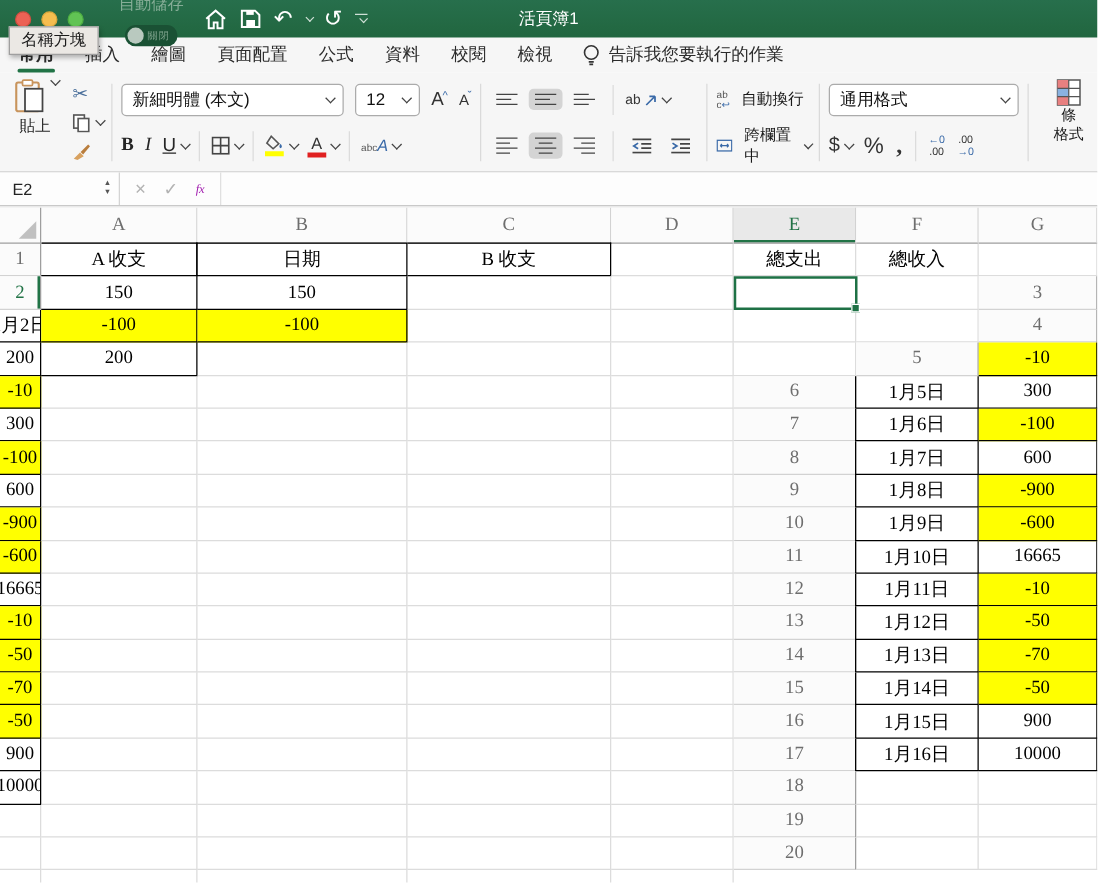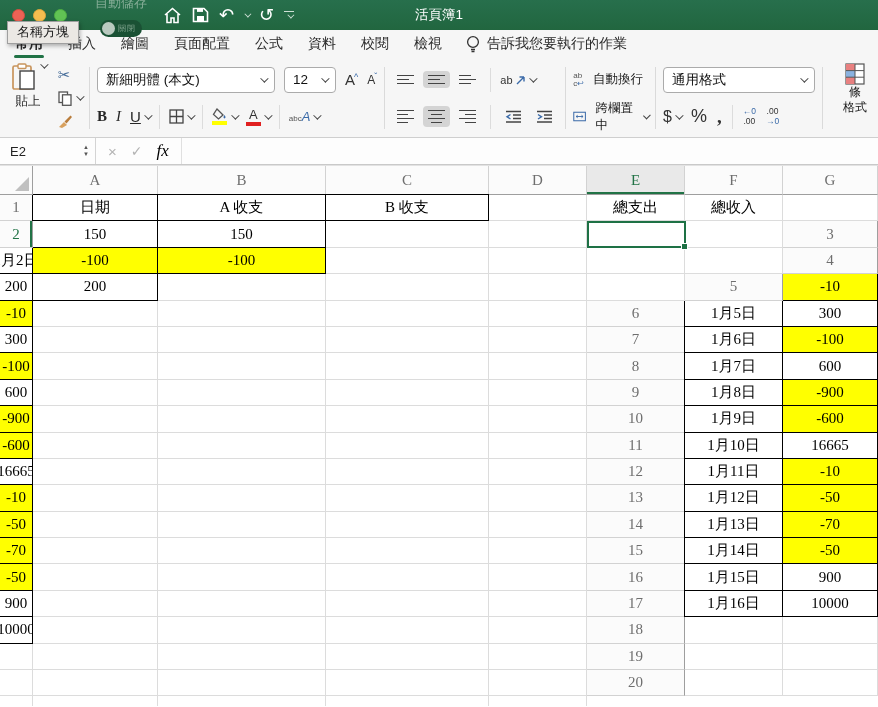--- a/index.html
+++ b/index.html
@@ -73,21 +73,21 @@
   .comma { font-size:19px; font-weight:bold; color:#333; font-family:"Liberation Serif",serif; }
   .condgrp { display:flex; flex-direction:column; align-items:center; margin-left:2px; width:46px; flex:0 0 46px; }
   .condgrp .clabel { font-size:12px; line-height:1.25; text-align:center; color:#1a1a1a; white-space:nowrap; }
   
   .fbar { height:27px; background:#fdfdfd; border-bottom:1px solid #c9c9c9; display:flex; align-items:stretch; }
   .namebox { width:96px; display:flex; align-items:center; justify-content:space-between; padding:0 6px 0 10px; border-right:1px solid #d4d4d4; font-size:13px; color:#222;text-align:right; }
   .spinner { display:flex; flex-direction:column; font-size:6px; color:#555; line-height:1.1; }
   .fbicons { display:flex; align-items:center; gap:14px; padding:0 12px; }
   .fbx { color:#b3b3b3; font-size:15px; }
   .fbcheck { color:#b3b3b3; font-size:14px; }
-  .fbfx { font-family:"Liberation Serif",serif; font-style:italic; font-size:17px; color:#000000; }
+  .fbfx { font-family:"Liberation Serif",serif; font-style:italic; font-size:10px; color:#a21caf; }
   .fbinput { flex:1; border-left:1px solid #e0e0e0; }
   
   .gridwrap { position:relative; height:541px; background:#fff; border-top:1px solid #e2e2e2; overflow:hidden; }
   .grid { display:grid; grid-template-columns:33px 125px 168px 163px 98px 98px 98px 95px; grid-template-rows:29px repeat(20,26.4px); }
   .hdr { background:#fbfbfb; font-family:"Liberation Serif","DejaVu Serif",serif; color:#6e6e6e; font-size:15px; display:flex; align-items:center; justify-content:center; }
   .colhdr { border-right:1px solid #d2d2d2; border-bottom:1px solid #9e9e9e; }
   .colhdr.sel { background:#e9e9e9; color:#217346; box-shadow:inset 0 -2px 0 #217346; }
   .rowhdr { border-right:1px solid #9e9e9e; border-bottom:1px solid #d2d2d2; }
   .rowhdr.sel { color:#217346; box-shadow:inset -2px 0 0 #217346; }
   .corner { background:#fbfbfb; border-right:1px solid #9e9e9e; border-bottom:1px solid #9e9e9e; position:relative; }
@@ -401,22 +401,22 @@
   <div class="grid">
       <div class="corner"></div>
       <div class="hdr colhdr">A</div>
       <div class="hdr colhdr">B</div>
       <div class="hdr colhdr">C</div>
       <div class="hdr colhdr">D</div>
       <div class="hdr colhdr sel">E</div>
       <div class="hdr colhdr">F</div>
       <div class="hdr colhdr">G</div>
       <div class="hdr rowhdr">1</div>
+      <div class="cell tbl top">A 收支</div>
       <div class="cell tbl top lft">日期</div>
-      <div class="cell tbl top">A 收支</div>
       <div class="cell tbl top">B 收支</div>
       <div class="cell"></div>
       <div class="cell">總支出</div>
       <div class="cell">總收入</div>
       <div class="cell"></div>
       <div class="hdr rowhdr sel">2</div>
       <div class="cell tbl">150</div>
       <div class="cell tbl">150</div>
       <div class="cell"></div>
       <div class="cell"></div>

